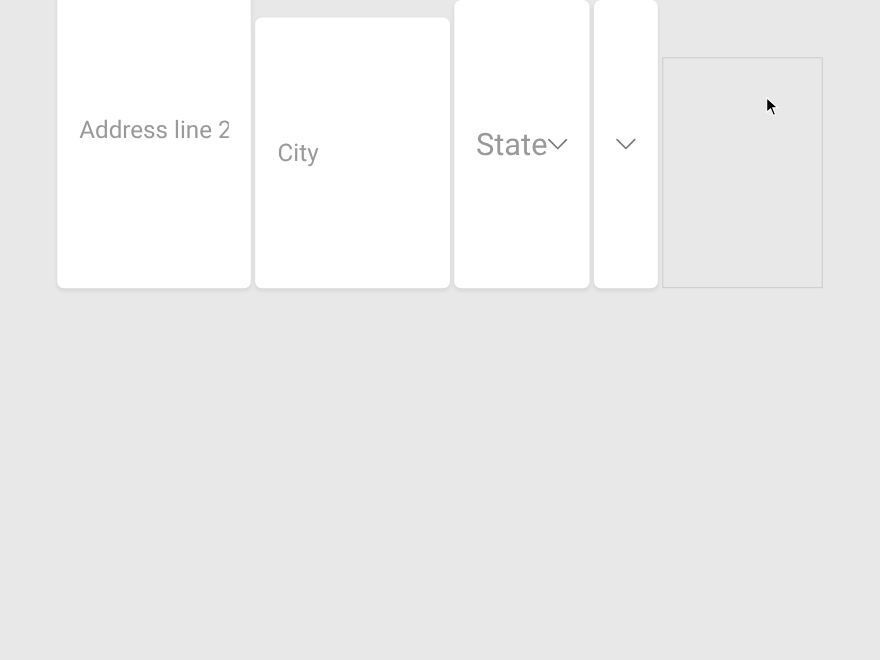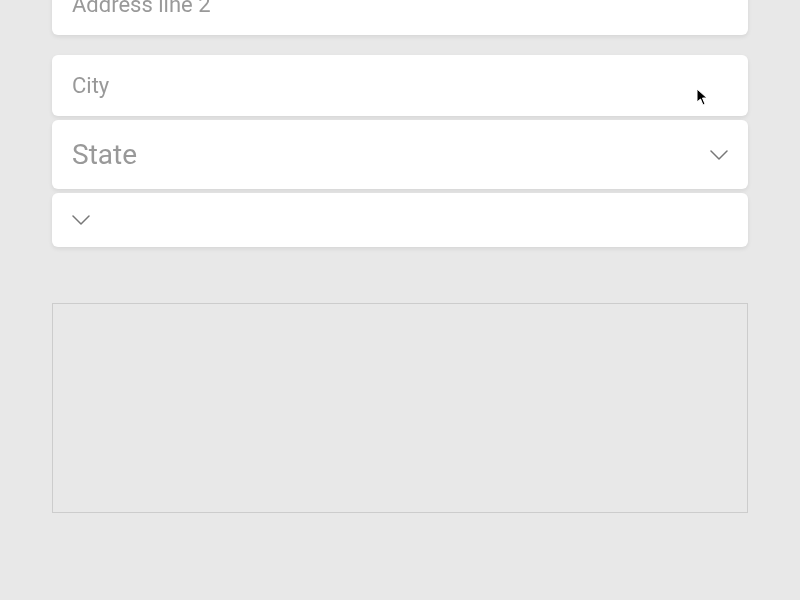--- a/index.html
+++ b/index.html
@@ -10,21 +10,21 @@
     body {
       width: 800px;
       height: 600px;
       background: #e8e8e8;
       font-family: -apple-system, BlinkMacSystemFont, "Segoe UI", Roboto, sans-serif;
       overflow: hidden;
       padding: 0 52px;
     }
     .form-container {
       display: flex;
-      flex-direction: column;
+      flex-direction: row;
       gap: 4px;
     }
     .input-field {
       background: #ffffff;
       border: none;
       border-radius: 6px;
       padding: 18px 20px;
       font-size: 22px;
       color: #333;
       width: 100%;

